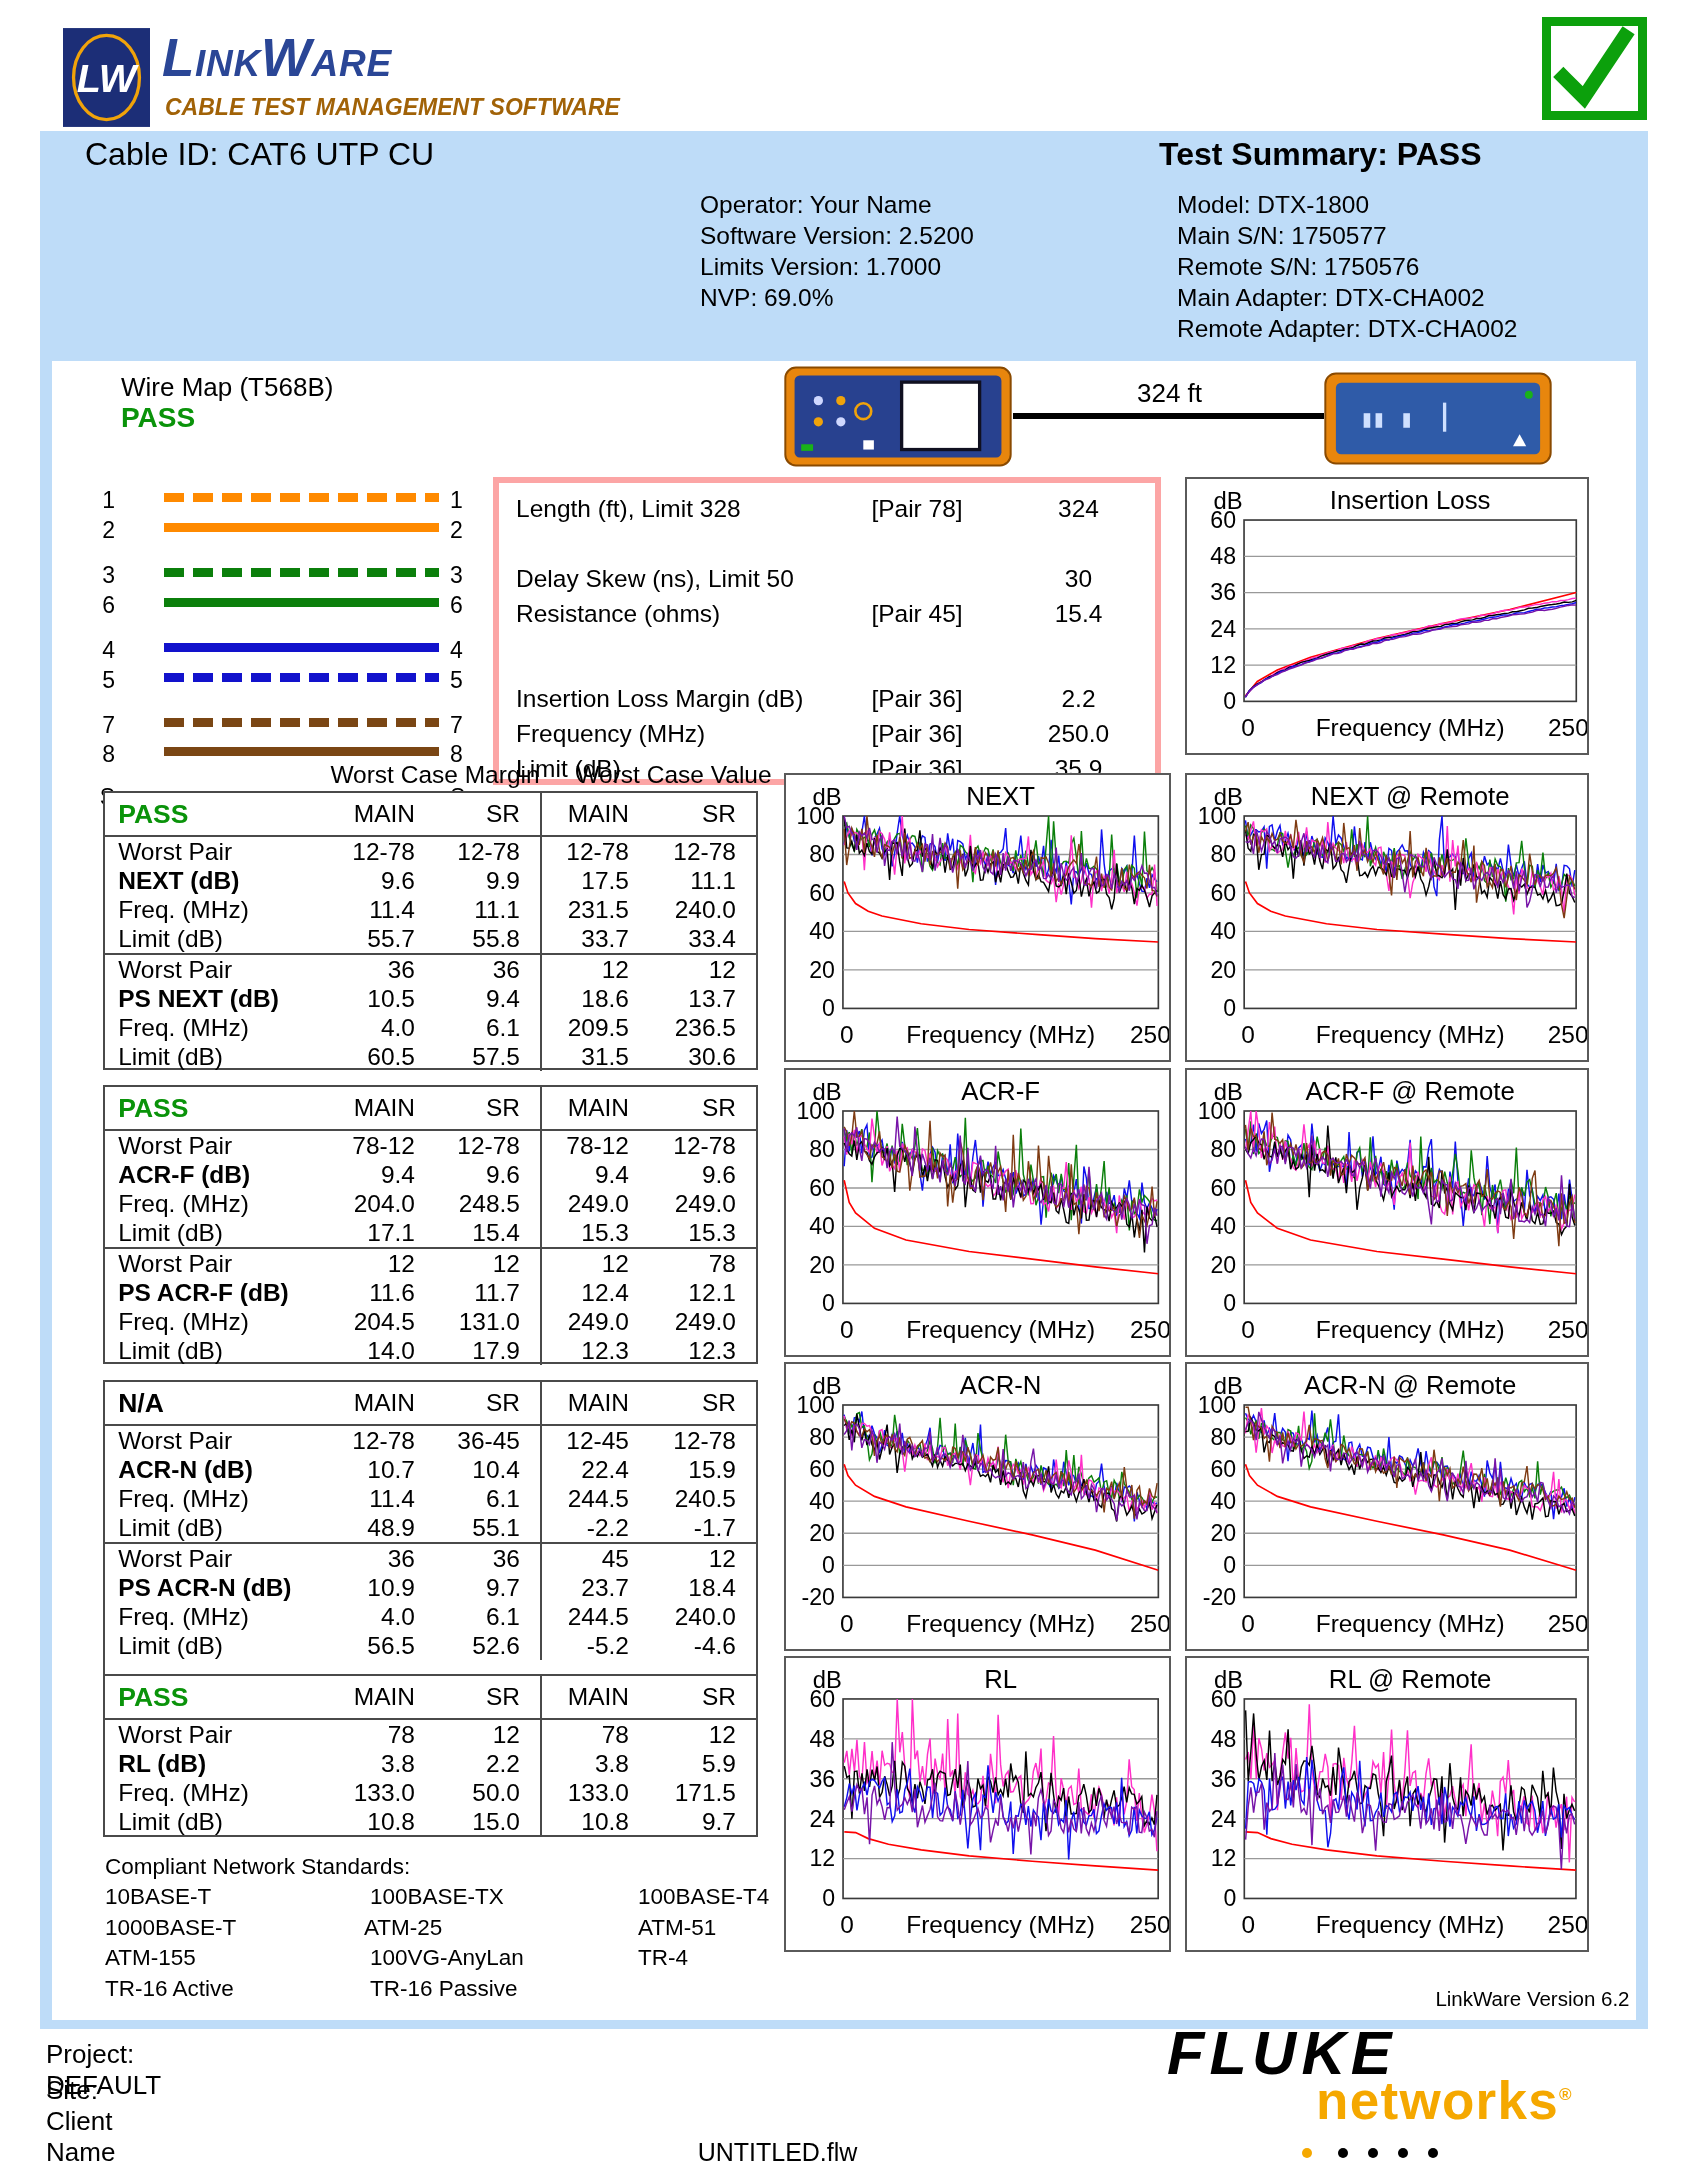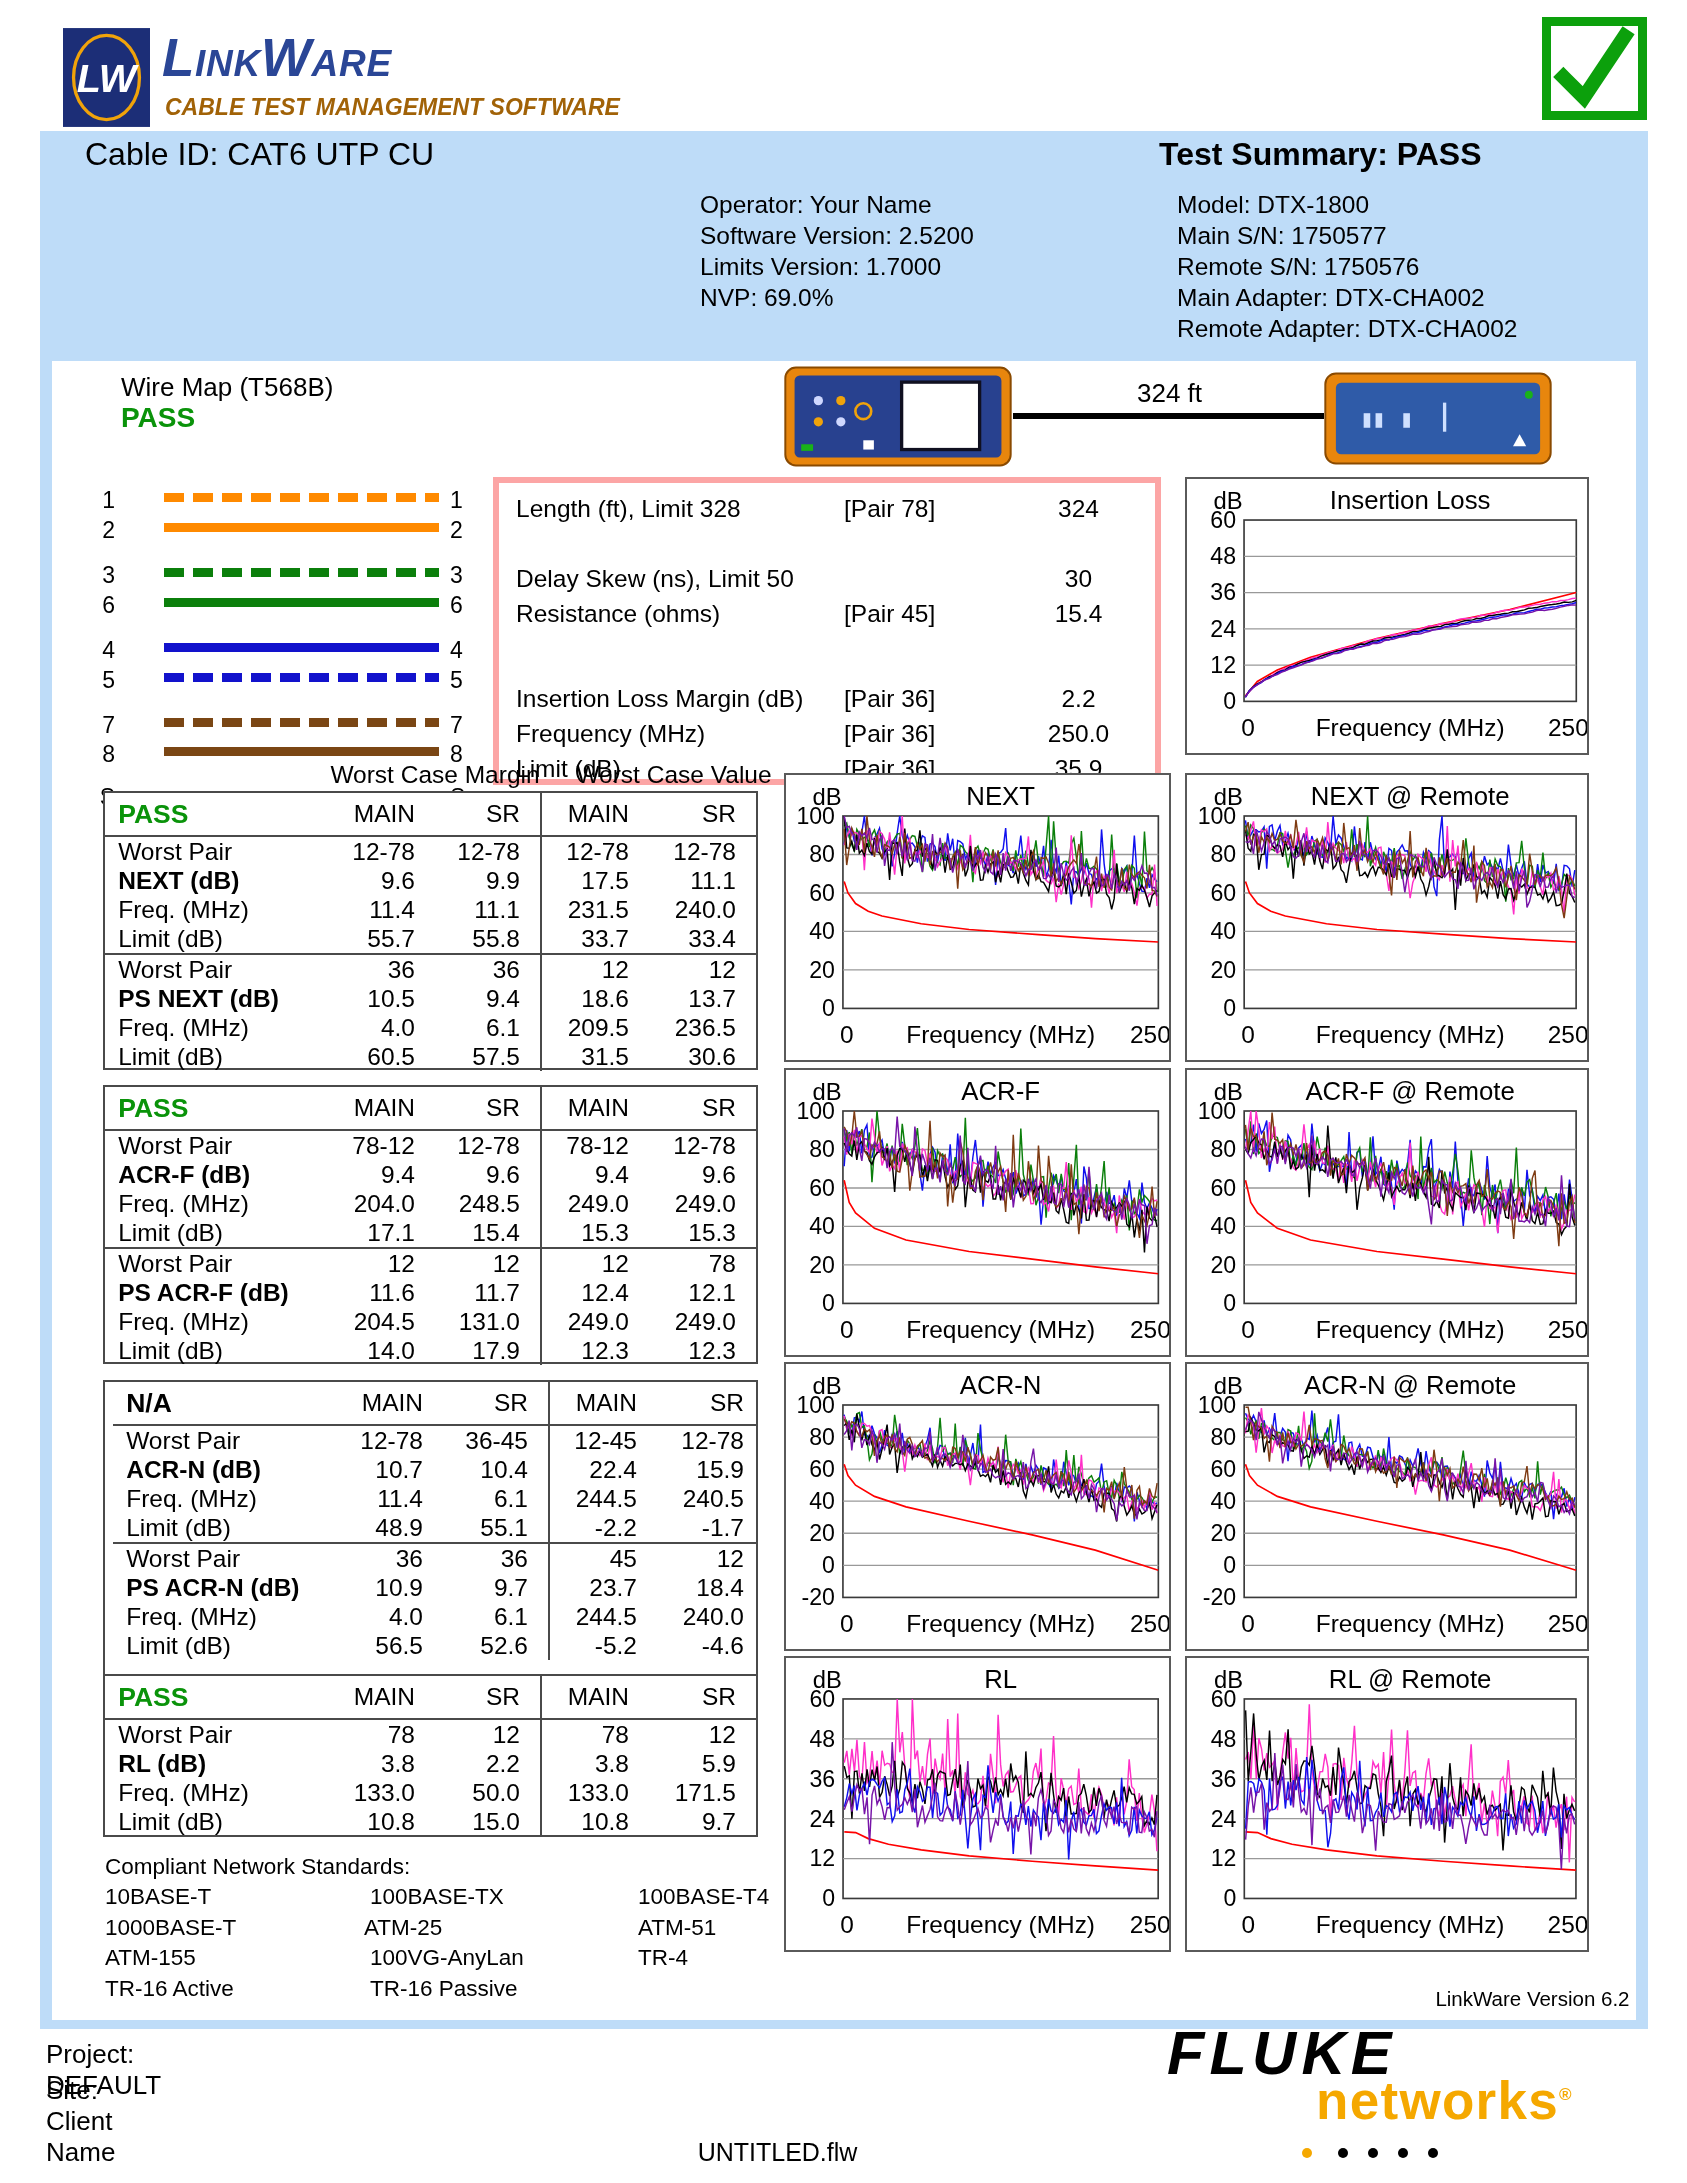--- a/index.html
+++ b/index.html
@@ -28,21 +28,21 @@
   #wm-status{left:69px;top:41px;font-size:28px;font-weight:bold;color:#0A930A}
   .wm-lab{width:29px;font-size:23px;line-height:23px}
   .wm-line{height:8.6px}
   
   #cable-line{left:961px;top:52px;width:311px;height:6px;background:#000}
   #length-label{left:995px;top:17px;width:245px;text-align:center;font-size:26px}
   
   #length-box{left:441px;top:116px;width:668px;height:308px;border:6px solid #fca5a5;box-sizing:border-box}
   .lb-row{left:0;width:100%;height:28px;font-size:24.5px;line-height:28px}
   .lb-label{position:absolute;left:17px}
-  .lb-pair{position:absolute;right:165px;width:146px;text-align:left}
+  .lb-pair{position:absolute;right:165px;width:146px;text-align:center}
   .lb-val{position:absolute;right:17px;width:119px;text-align:center}
   
   #hdr-margin{left:198px;top:400px;width:370px;text-align:center;font-size:24.5px}
   #hdr-value{left:463px;top:400px;width:318px;text-align:center;font-size:24.5px}
   .tbl{left:51px;width:655px;border:2px solid #4a4a4a;box-sizing:border-box;background:#fff}
   .trow{display:grid;grid-template-columns:224px 106px 105px 109px 107px;height:29px;line-height:29px}
   .thead{height:42px;line-height:42px;border-bottom:2px solid #4a4a4a}
   .tsep{border-top:2px solid #4a4a4a}
   .tc{font-size:24.5px;white-space:nowrap}
   .tc.lab{padding-left:13.2px;text-align:left}
@@ -320,21 +320,21 @@
               <div class="tc num">249.0</div>
             </div>
             <div class="trow">
               <div class="tc lab">Limit (dB)</div>
               <div class="tc num">14.0</div>
               <div class="tc num">17.9</div>
               <div class="tc num c3">12.3</div>
               <div class="tc num">12.3</div>
             </div>
           </div>
-          <div class="tbl abs" style="top: 1019px; height: 311px; padding-left: 8px;">
+          <div class="tbl abs" style="top: 1019px; height: 311px;">
             <div class="trow thead">
               <div class="tc lab status" style="color: rgb(0, 0, 0);">N/A</div>
               <div class="tc num">MAIN</div>
               <div class="tc num">SR</div>
               <div class="tc num c3">MAIN</div>
               <div class="tc num">SR</div>
             </div>
             <div class="trow">
               <div class="tc lab">Worst Pair</div>
               <div class="tc num">12-78</div>

